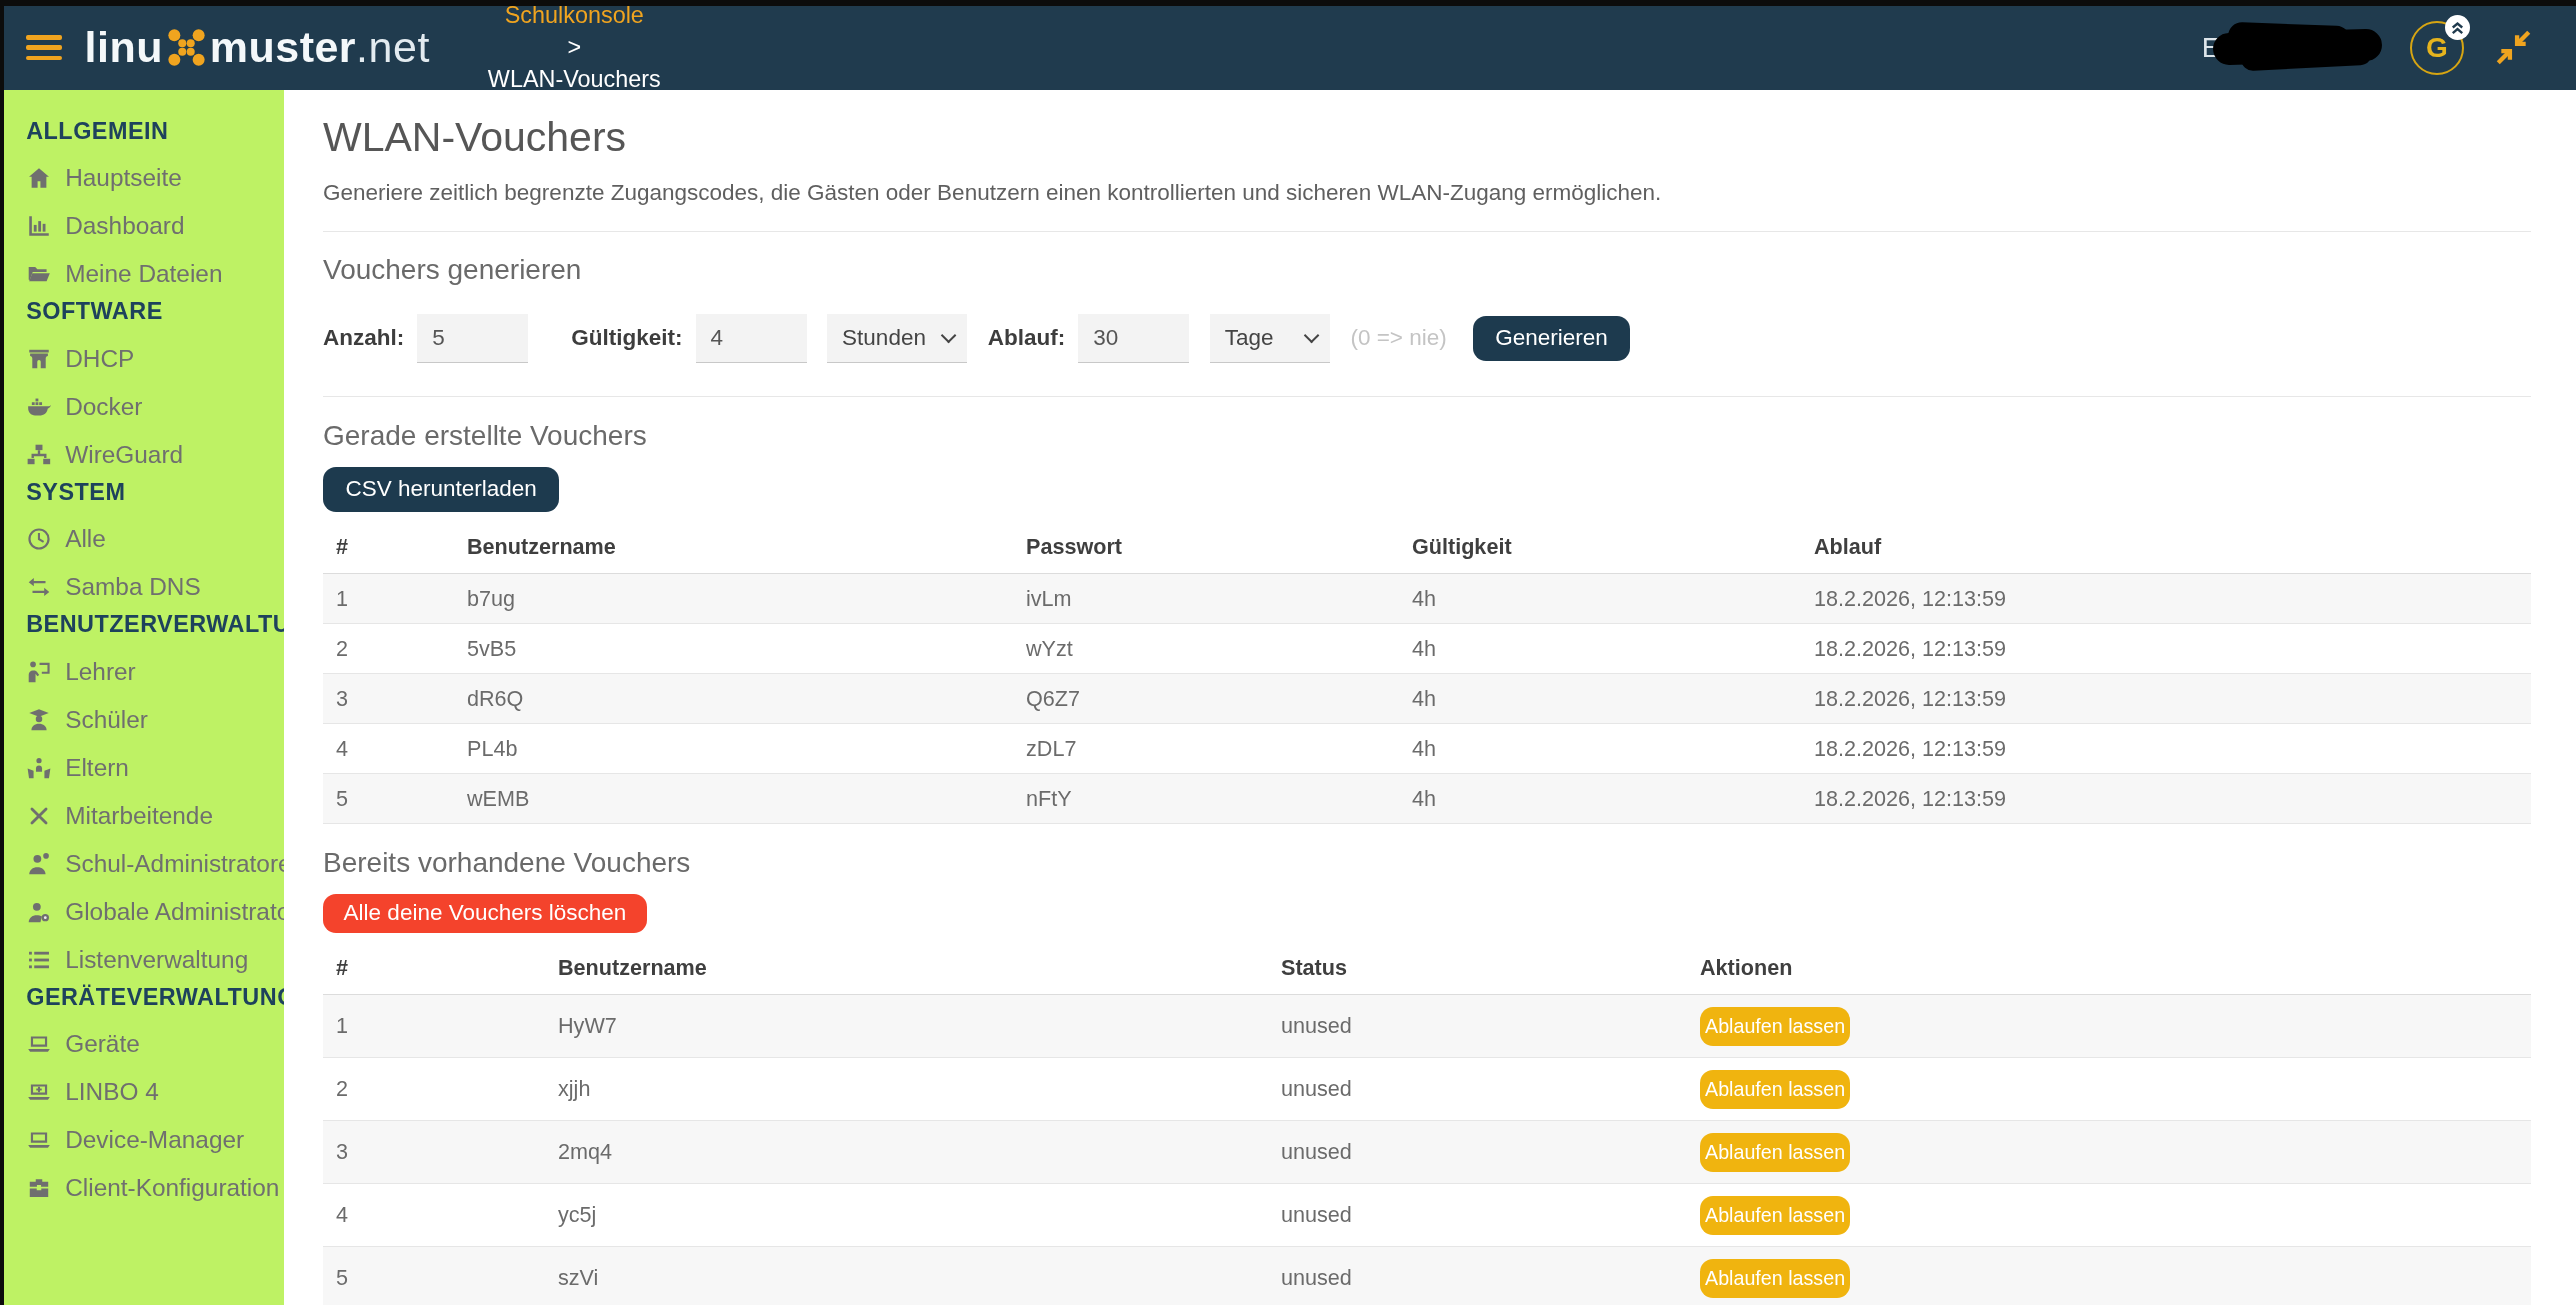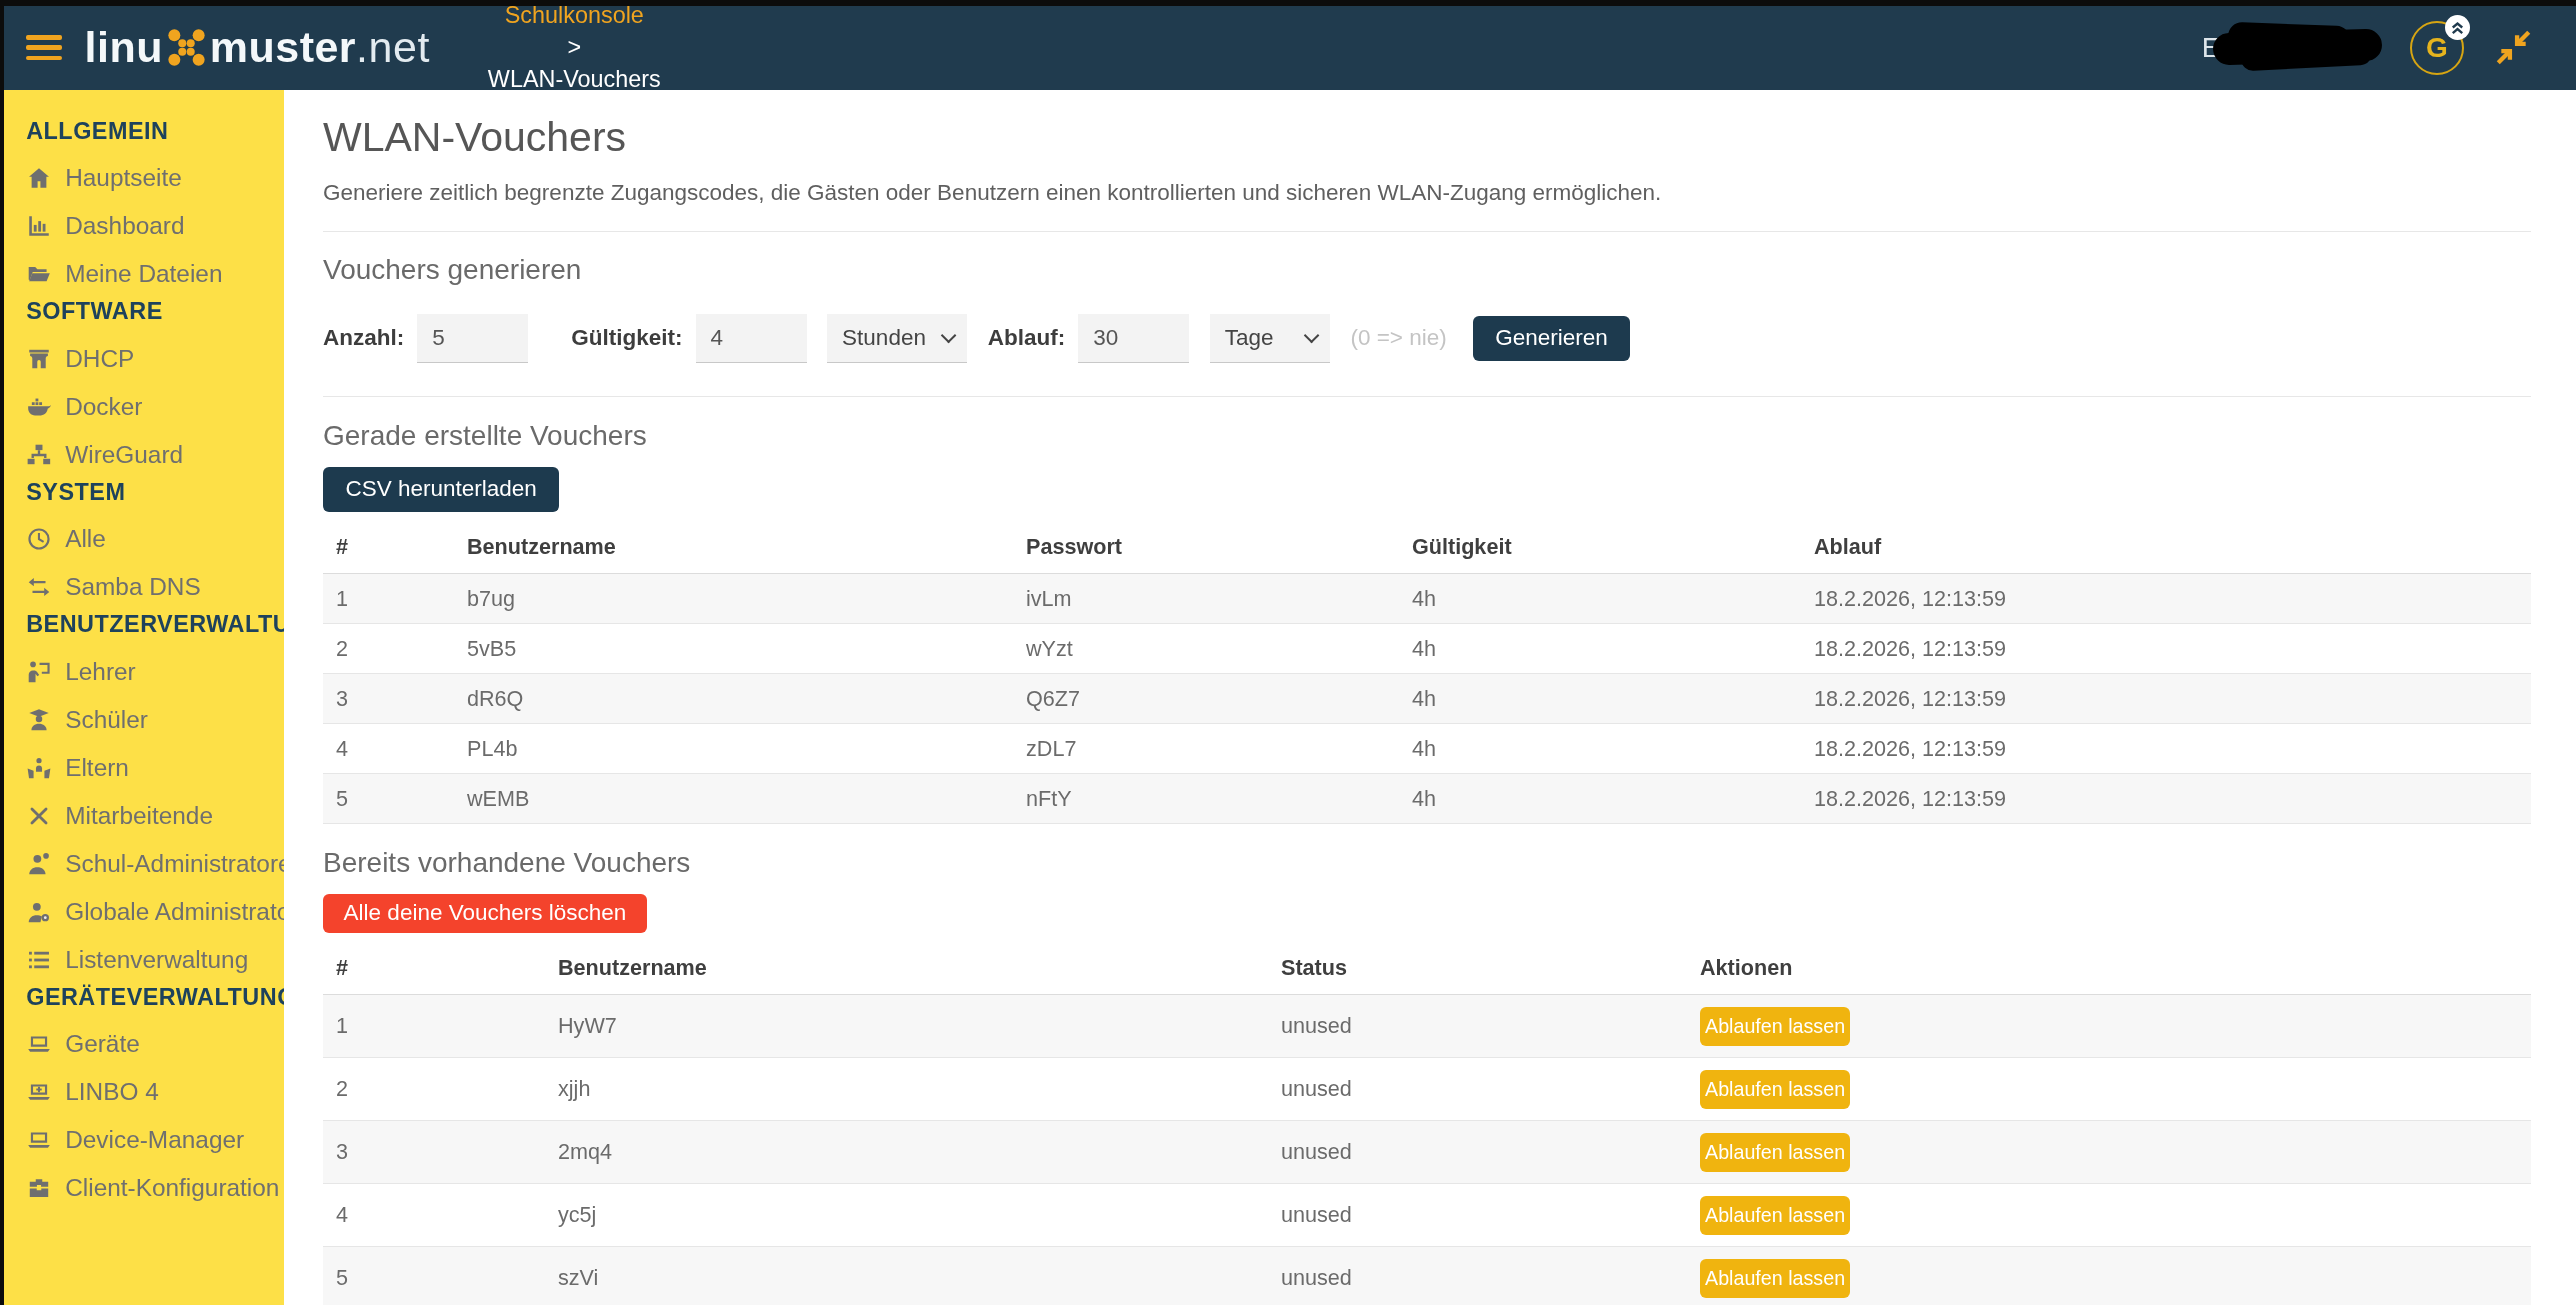--- a/index.html
+++ b/index.html
@@ -35,21 +35,21 @@
   .avatar { position:relative; width:54px; height:54px; border:2.8px solid #d7a512; border-radius:50%;
             display:flex; align-items:center; justify-content:center; color:#e6b41e;
             font-size:28px; font-weight:bold; cursor:pointer; }
   .badge { position:absolute; top:-7.5px; right:-7.5px; width:25px; height:25px; background:#fff; border-radius:50%;
            display:flex; align-items:center; justify-content:center; }
   .compress { width:43px; height:43px; cursor:pointer; }
 
   
   .sidebar {
     position:absolute; top:90px; left:3.7px; width:280px; bottom:0;
-    background:#fde047; padding:28px 0 0 22.5px; overflow:hidden;
+    background:#bef264; padding:28px 0 0 22.5px; overflow:hidden;
   }
   .side-title { font-size:23.4px; font-weight:bold; color:#1e425c; letter-spacing:0.5px; margin:0 0 9.4px 0; }
   .side-section + .side-section { }
   .side-item { display:flex; align-items:center; height:48px; cursor:pointer; color:#6f6f6f; }
   .side-icon { width:39px; flex:0 0 39px; display:flex; align-items:center; }
   .side-icon svg { width:26px; height:26px; }
   .side-label { font-size:24.4px; white-space:nowrap; }
 
   
   .main { position:absolute; top:90px; left:284px; right:0; bottom:0; padding:0 45px 0 39px; overflow:hidden; background:#fff; }
@@ -69,21 +69,21 @@
   .gap-md { margin-right:20.6px; }
   .select {
     height:49px; background:#f3f3f3; border-bottom:1.9px solid #c8c8c8; display:flex; align-items:center;
     padding:0 15px; font-size:22.5px; color:#444; cursor:pointer; min-width:120px; justify-content:space-between;
   }
   .chev { width:11.2px; height:11.2px; border-right:2.3px solid #444; border-bottom:2.3px solid #444;
           transform:rotate(45deg) translateY(-2.8px); margin-left:15px; }
   .hint { font-size:22.5px; color:#c4c4c4; margin-right:26px; white-space:nowrap; }
 
   
-  .btn { border:0; color:#fff; font-family:"Liberation Sans", sans-serif; cursor:pointer; border-radius:6px; }
+  .btn { border:0; color:#fff; font-family:"Liberation Sans", sans-serif; cursor:pointer; border-radius:13px; }
   .btn.dark { background:#1d3a4e; font-size:22.5px; height:45px; padding:0 22.5px; }
   .btn.red { background:#f4432c; font-size:22.5px; height:39px; padding:0 20.6px; }
   .btn.amber { background:#f0b40f; font-size:19.7px; height:39px; padding:0 5px; }
   .mt16 { margin-top:15px; }
   .mt40 { margin-top:37px; }
 
   
   table.vtable { border-collapse:collapse; width:100%; table-layout:fixed; margin-top:15px; }
   table.vtable th {
     text-align:left; font-size:21.6px; font-weight:bold; color:#3f3f3f;

